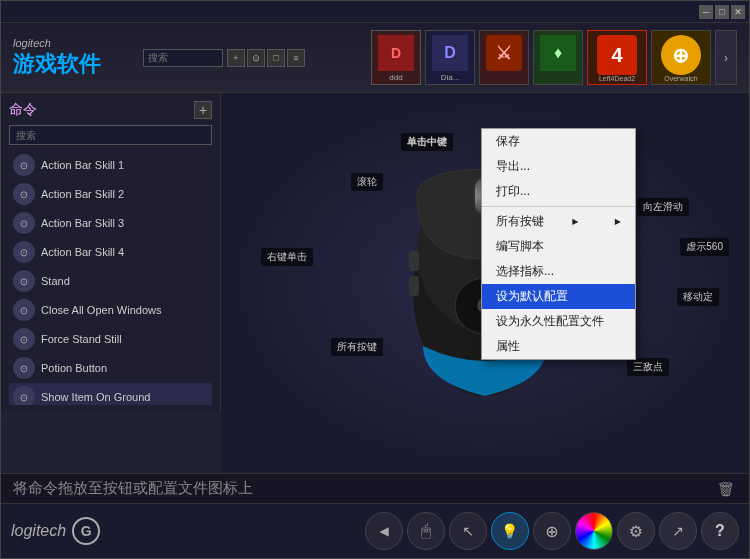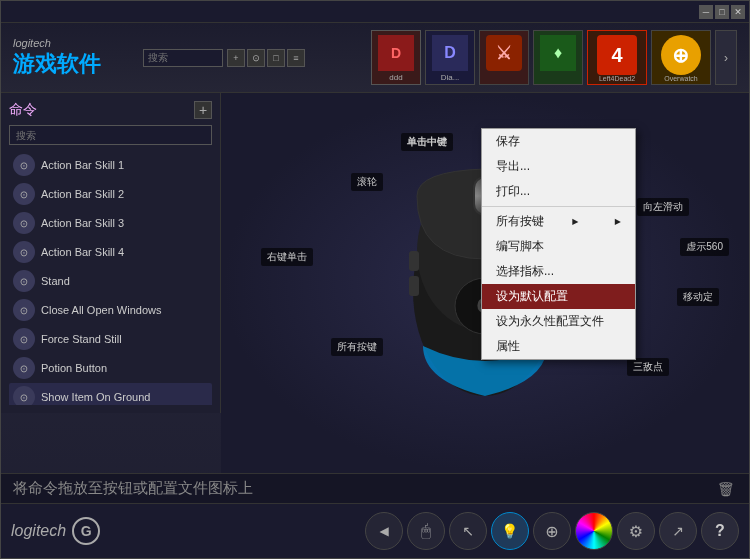--- a/index.html
+++ b/index.html
@@ -281,21 +281,21 @@
     .context-menu-item {
       padding: 4px 14px;
       cursor: pointer;
       color: #222;
       display: flex;
       align-items: center;
       justify-content: space-between;
       white-space: nowrap;
     }
     .context-menu-item.highlighted {
-      background: #7f1d1d;
+      background: #1d4ed8;
       color: #fff;
     }
     .context-menu-item.has-submenu::after {
       content: '▶';
       font-size: 8px;
       margin-left: 8px;
     }
     .context-menu-separator {
       height: 1px;
       background: #ccc;

